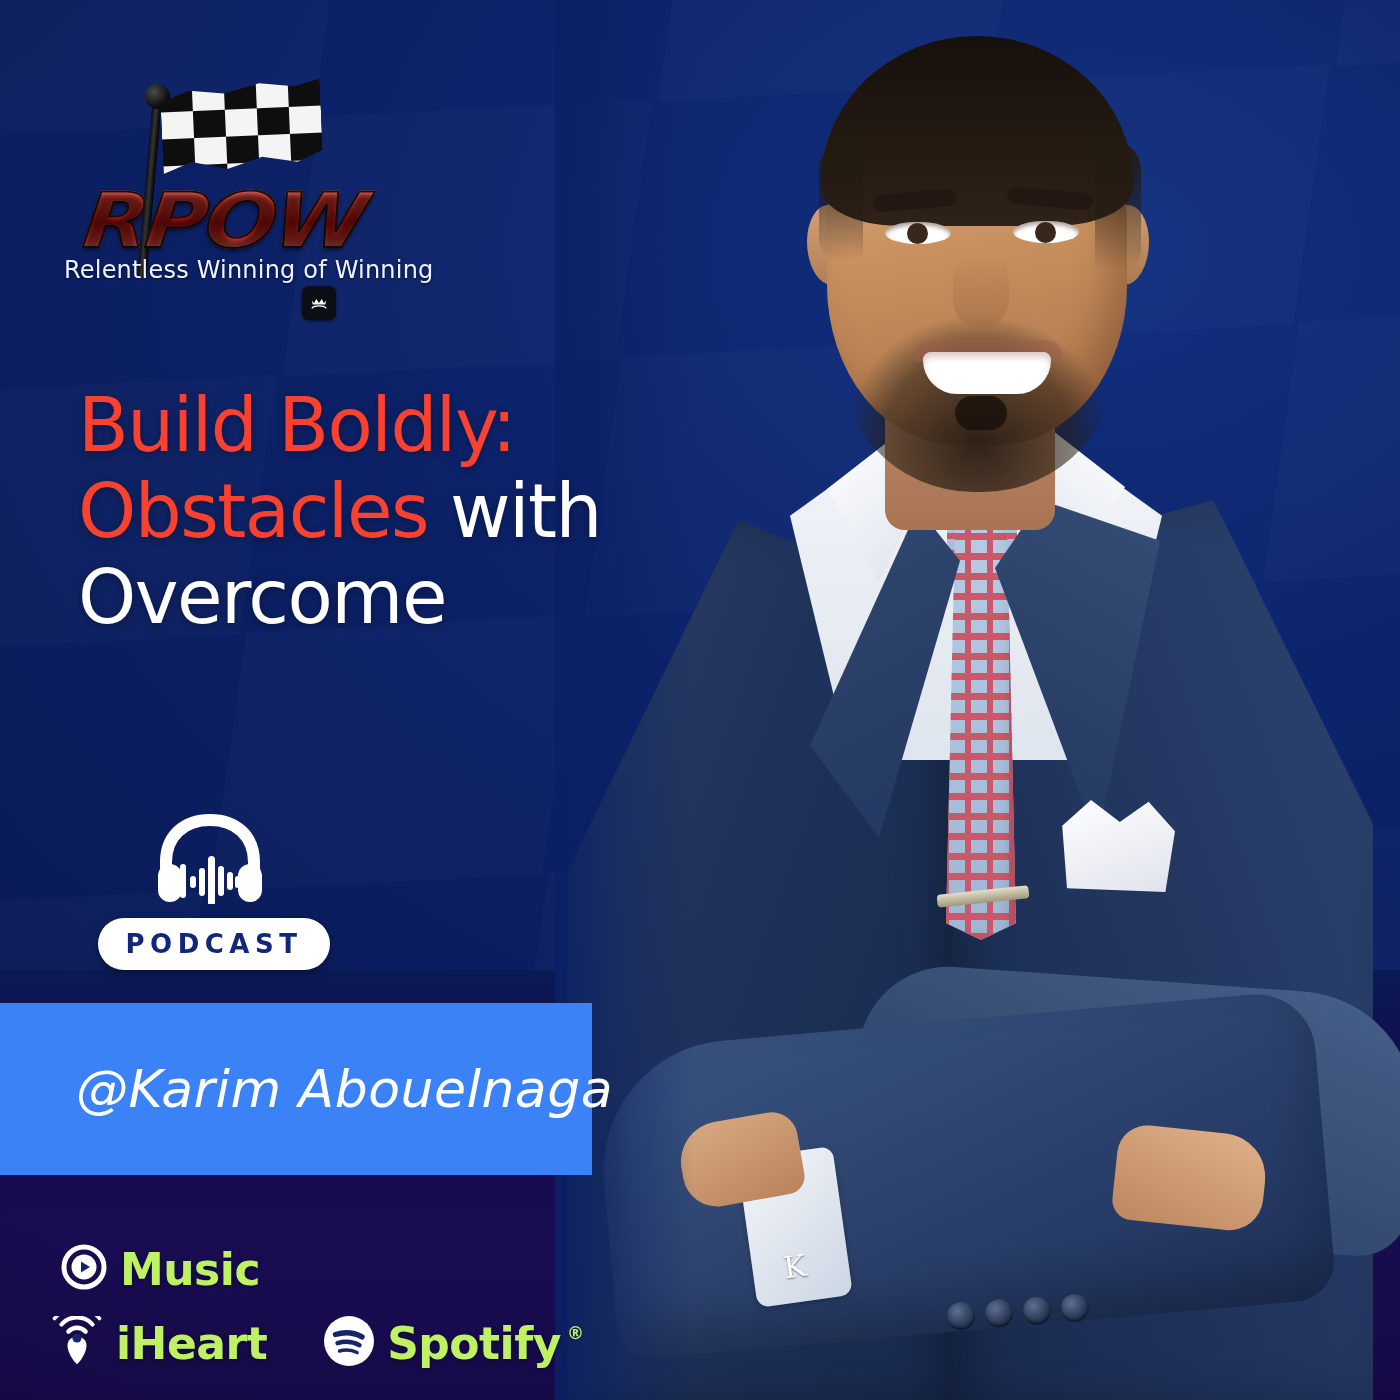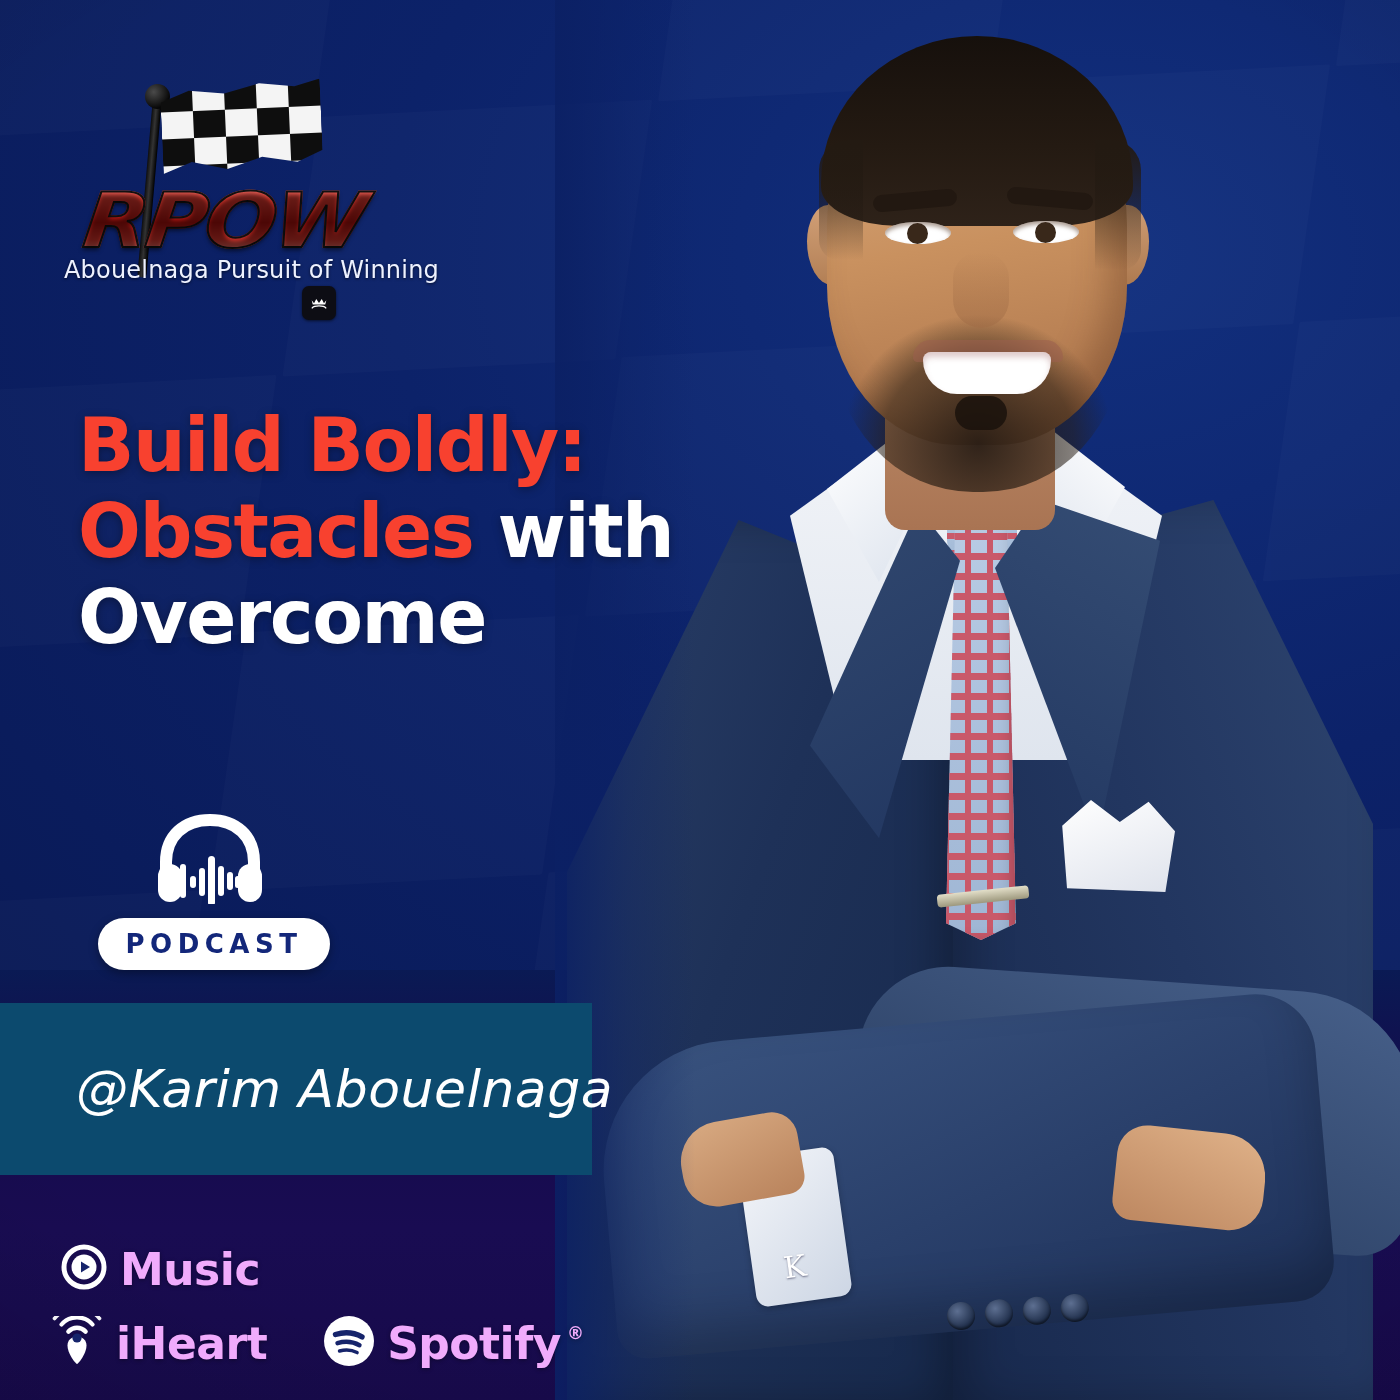--- a/index.html
+++ b/index.html
@@ -83,26 +83,25 @@
     position:absolute; left:240px; top:208px; width:34px; height:34px;
     background:#0d0d14; border-radius:7px;
     display:flex; align-items:center; justify-content:center;
     box-shadow:0 1px 3px rgba(0,0,0,.6);
   }
 
   
   .title{
     position:absolute; left:78px; top:382px; width:660px;
     font-family:"DejaVu Sans", sans-serif;
-    font-weight:bold;
+    font-weight:normal;
     font-size:74px; line-height:86px;
     letter-spacing:-1.5px;
     color:#ffffff;
     text-shadow:0 2px 10px rgba(0,0,0,.35);
-    margin-top:20px;
   }
   .title .accent{ color:#f8412f; }
   .title .ln{ display:block; white-space:nowrap; }
 
   
   .headphones{ position:absolute; left:152px; top:812px; width:116px; height:92px; }
   .pod-pill{
     position:absolute; left:98px; top:918px;
     width:232px; height:52px; border-radius:26px;
     background:#ffffff;
@@ -111,36 +110,36 @@
   }
   .pod-pill span{
     font-family:"DejaVu Sans", sans-serif;
     font-weight:bold; font-size:26px; letter-spacing:5.5px;
     color:#13277a;
   }
 
   
   .banner{
     position:absolute; left:0; top:1003px; width:592px; height:172px;
-    background:#0c4a6e;
+    background:#3b82f6;
   }
   .banner .handle{
     position:absolute; left:76px; top:50%; transform:translateY(-50%);
     font-family:"DejaVu Sans", sans-serif;
     font-style:italic; font-weight:normal;
     font-size:52px; color:#ffffff; letter-spacing:.5px; white-space:nowrap;
   }
 
   
   .platforms{ position:absolute; left:0; top:1232px; width:780px; }
   .prow{ display:flex; align-items:center; height:74px; }
   .plat{ display:flex; align-items:center; gap:12px; color:#fff; white-space:nowrap; }
   .plat .lbl{
     font-family:"DejaVu Sans", sans-serif; font-weight:bold;
-    font-size:44px; letter-spacing:-.5px; color:#f0abfc;
+    font-size:44px; letter-spacing:-.5px; color:#bef264;
     text-shadow:0 1px 4px rgba(0,0,0,.4);
   }
   .plat .lbl.light{ font-weight:normal; letter-spacing:0; }
 
   
   .portrait{ position:absolute; left:555px; top:0; width:880px; height:1400px; }
   .p-el{ position:absolute; }
 
   .p-neck{
     left:330px; top:330px; width:170px; height:200px;
@@ -432,21 +431,21 @@
           <span class="sq" style="left: 0px; top: 81px; width: 32px; height: 27px; background: rgb(244, 244, 244);"></span>
           <span class="sq" style="left: 32px; top: 81px; width: 32px; height: 27px; background: rgb(14, 14, 14);"></span>
           <span class="sq" style="left: 64px; top: 81px; width: 32px; height: 27px; background: rgb(244, 244, 244);"></span>
           <span class="sq" style="left: 96px; top: 81px; width: 32px; height: 27px; background: rgb(14, 14, 14);"></span>
           <span class="sq" style="left: 128px; top: 81px; width: 32px; height: 27px; background: rgb(244, 244, 244);"></span>
         </div>
     </div>
     <div class="logo-word">
       <span>RPOW</span>
     </div>
-    <div class="logo-tag">Abouelnaga Pursuit of Winning</div>
+    <div class="logo-tag">Relentless Winning of Winning</div>
     <div class="logo-badge">
       <svg width="22" height="22" viewBox="0 0 24 24" aria-hidden="true">
         <path d="M4 9l2.6 3.4L9 7.5l3 4.6 3-4.6 2.4 4.9L20 9l-1.2 4.6H5.2z" fill="#ffffff"></path>
         <path d="M4.6 17.4c2.1-3 12.7-3 14.8 0" stroke="#ffffff" stroke-width="1.5" fill="none" stroke-linecap="round"></path>
       </svg>
     </div>
   </div>
 
   <div class="title">
     <span class="ln accent">Build Boldly:</span>

